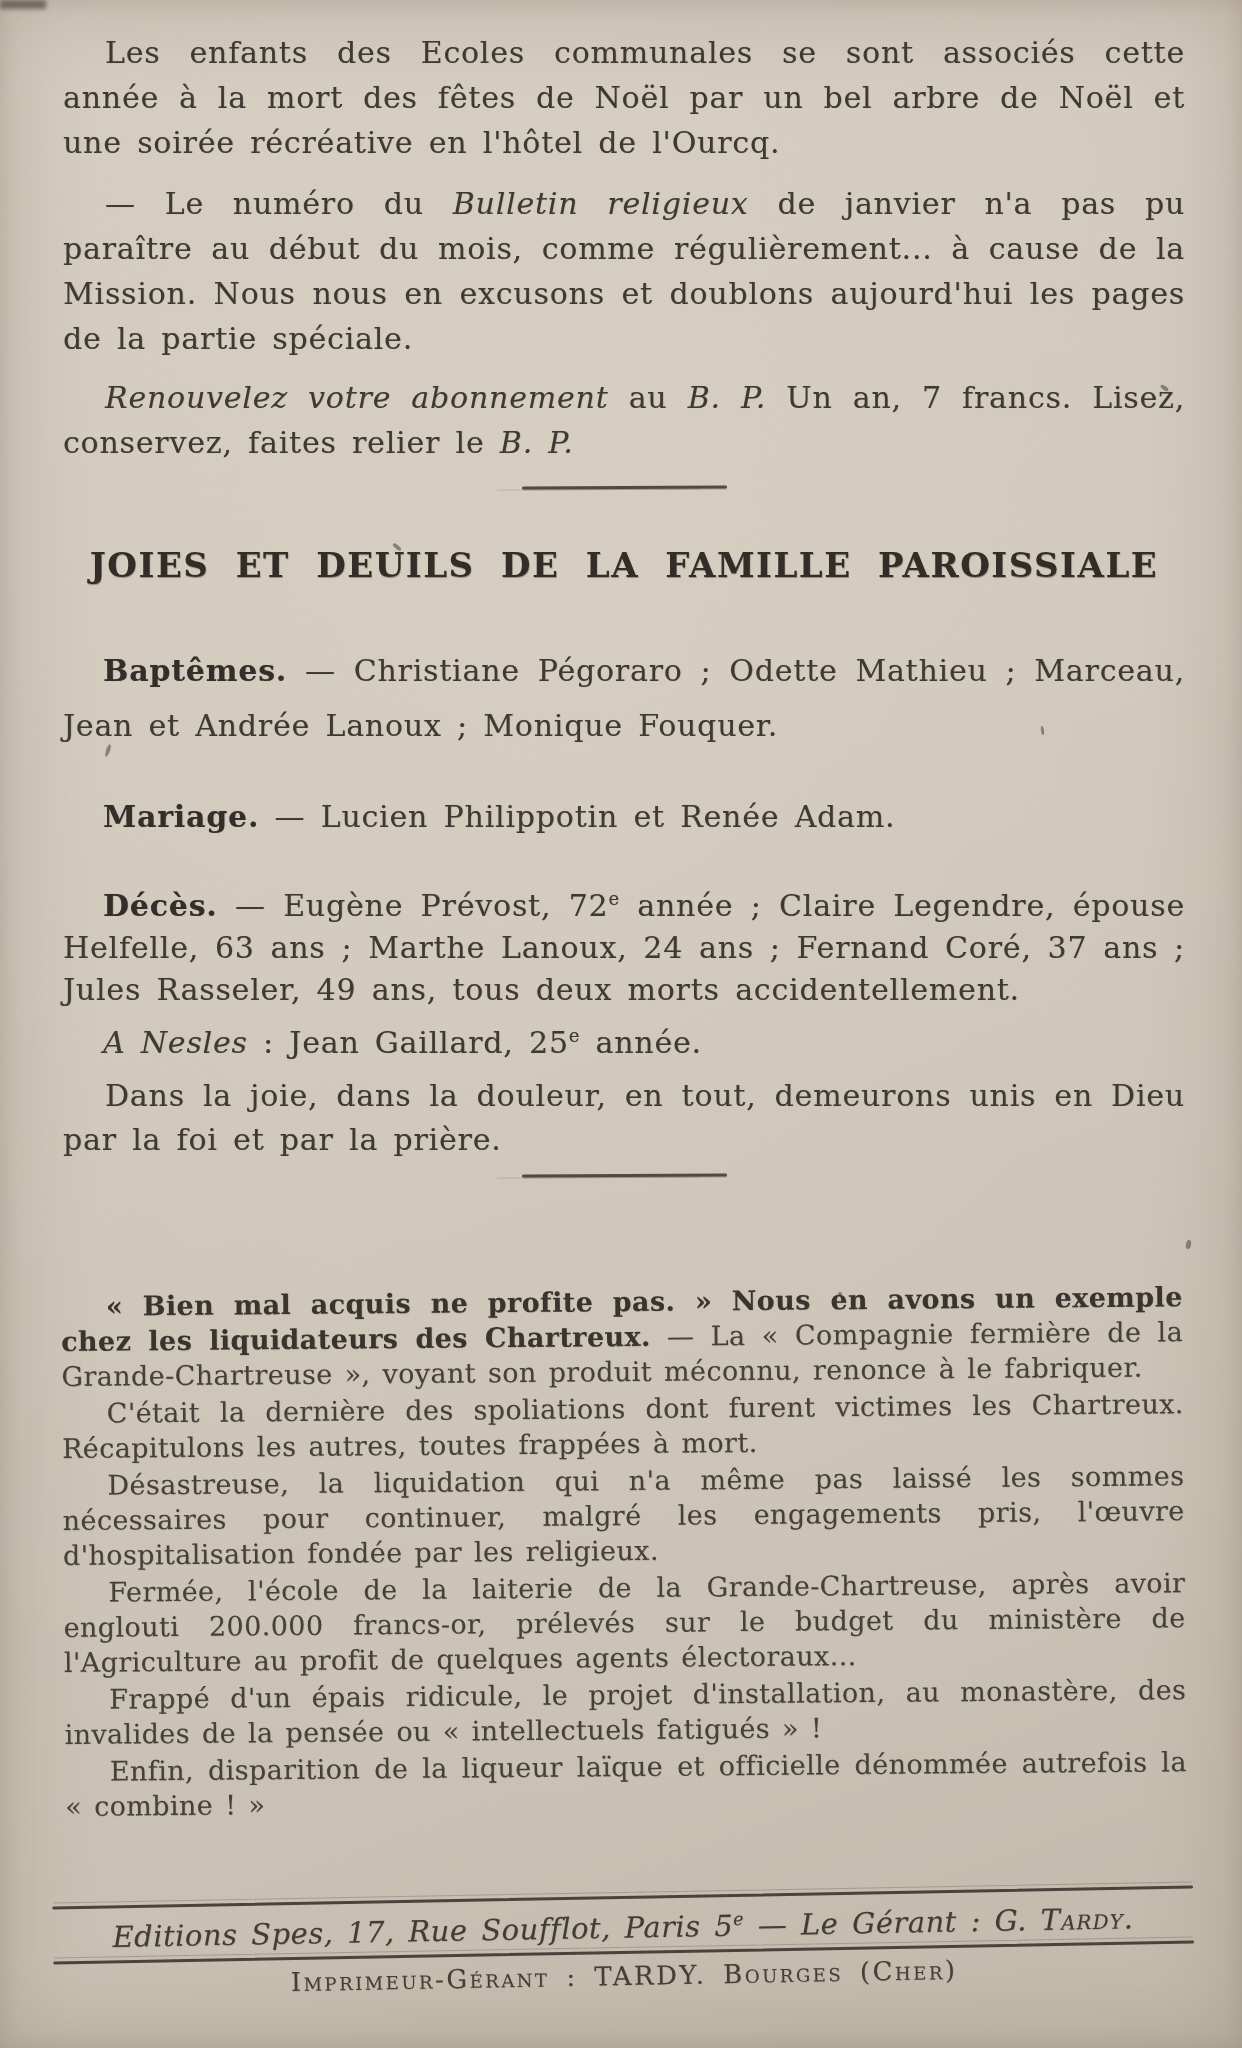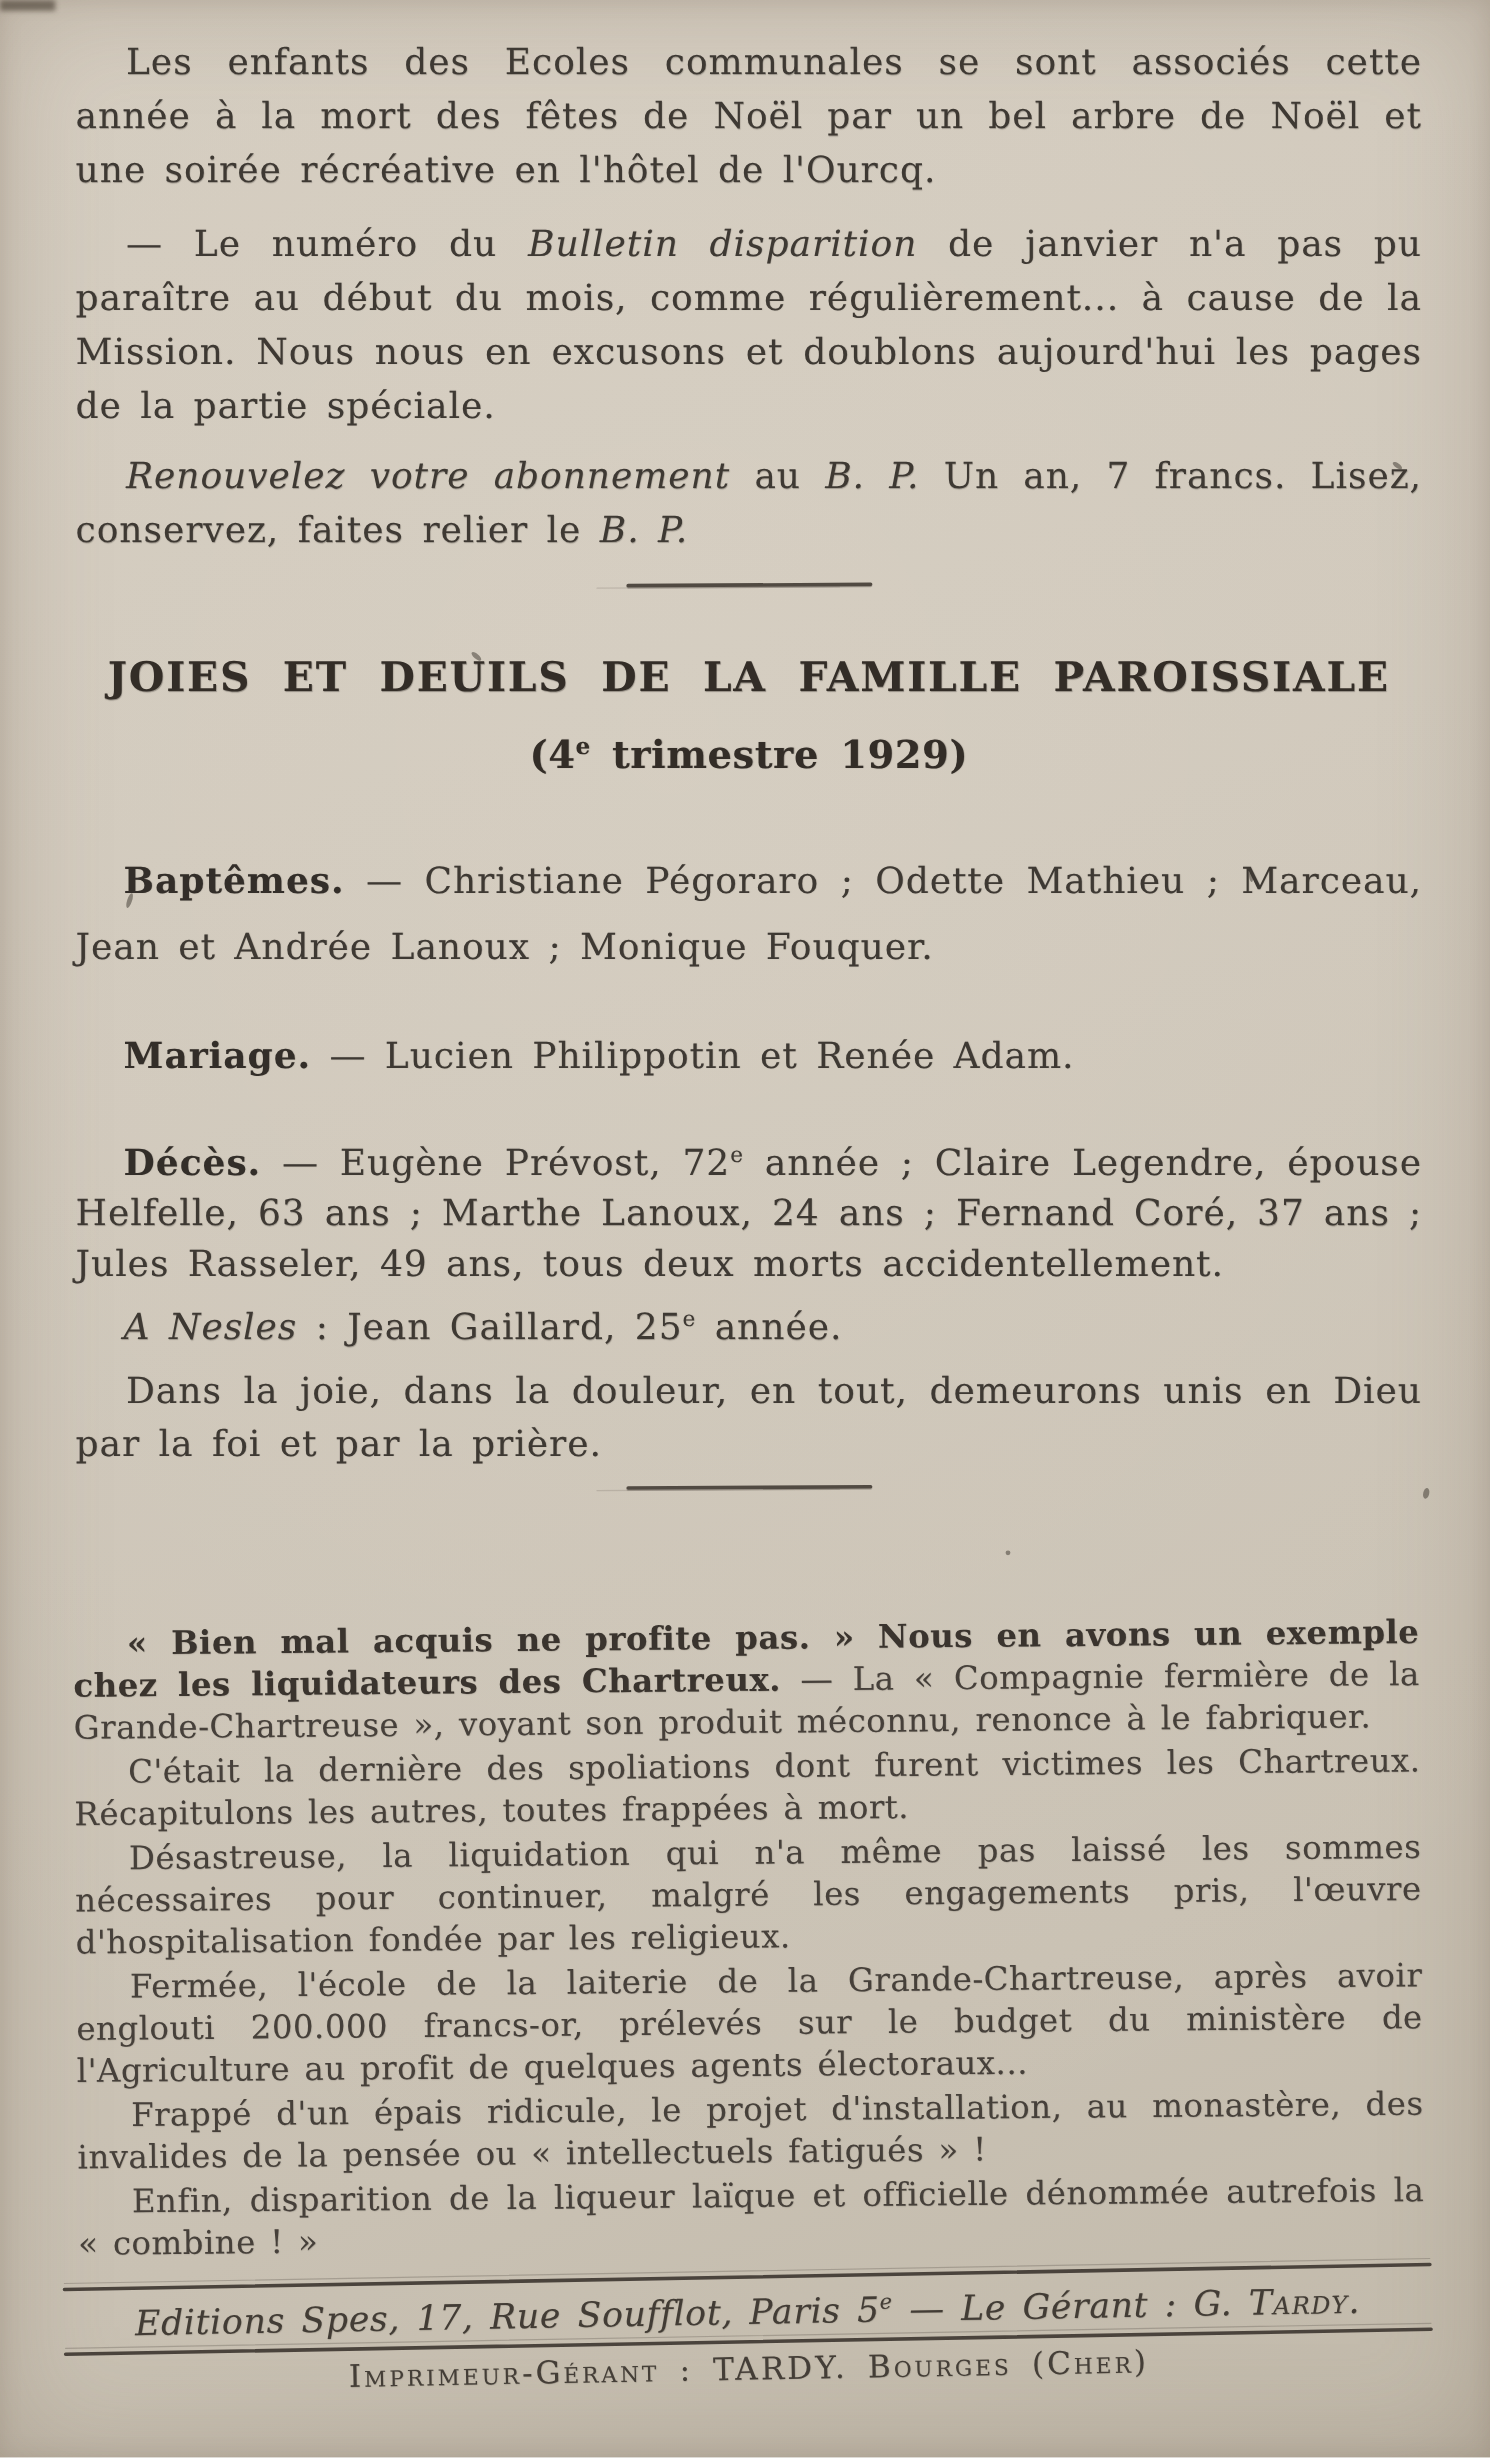--- a/index.html
+++ b/index.html
@@ -109,29 +109,28 @@
   <div class="speck s2"></div>
   <div class="speck s3"></div>
   <div class="speck s4"></div>
   <div class="speck s5"></div>
   <div class="speck s6"></div>
 
   <div class="content">
 
     <p class="body para-indent">Les enfants des Ecoles communales se sont associés cette année à la mort des fêtes de Noël par un bel arbre de Noël et une soirée récréative en l'hôtel de l'Ourcq.</p>
 
-    <p class="body para-indent mt-p2"><span>— Le numéro du </span><span class="it">Bulletin disparition</span><span> de janvier n'a pas pu paraître au début du mois, comme régulièrement... à cause de la Mission. Nous nous en excusons et doublons aujourd'hui les pages de la partie spéciale.</span></p>
+    <p class="body para-indent mt-p2"><span>— Le numéro du </span><span class="it">Bulletin religieux</span><span> de janvier n'a pas pu paraître au début du mois, comme régulièrement... à cause de la Mission. Nous nous en excusons et doublons aujourd'hui les pages de la partie spéciale.</span></p>
 
     <p class="body para-indent mt-p3"><span class="it">Renouvelez votre abonnement</span><span> au </span><span class="it">B. P.</span><span> Un an, 7 francs. Lisez, conservez, faites relier le </span><span class="it">B. P.</span></p>
 
     <div class="short-rule"></div>
 
     <h1 class="heading">JOIES ET DEUILS DE LA FAMILLE PAROISSIALE</h1>
 
-    <h2 class="subtitle"><span>(4</span><sup>e</sup><span> trimestre 1929)</span></h2>
 
     <p class="body record rec-baptemes"><span class="lead">Baptêmes.</span><span> — Christiane Pégoraro ; Odette Mathieu ; Marceau, Jean et Andrée Lanoux ; Monique Fouquer.</span></p>
 
     <p class="body record rec-mariage"><span class="lead">Mariage.</span><span> — Lucien Philippotin et Renée Adam.</span></p>
 
     <p class="body record rec-deces"><span class="lead">Décès.</span><span> — Eugène Prévost, 72</span><sup>e</sup><span> année ; Claire Legendre, épouse Helfelle, 63 ans ; Marthe Lanoux, 24 ans ; Fernand Coré, 37 ans ; Jules Rasseler, 49 ans, tous deux morts accidentellement.</span></p>
 
     <p class="body record rec-nesles"><span class="it">A Nesles</span><span> : Jean Gaillard, 25</span><sup>e</sup><span> année.</span></p>
 
     <p class="body para-indent rec-closing">Dans la joie, dans la douleur, en tout, demeurons unis en Dieu par la foi et par la prière.</p>

